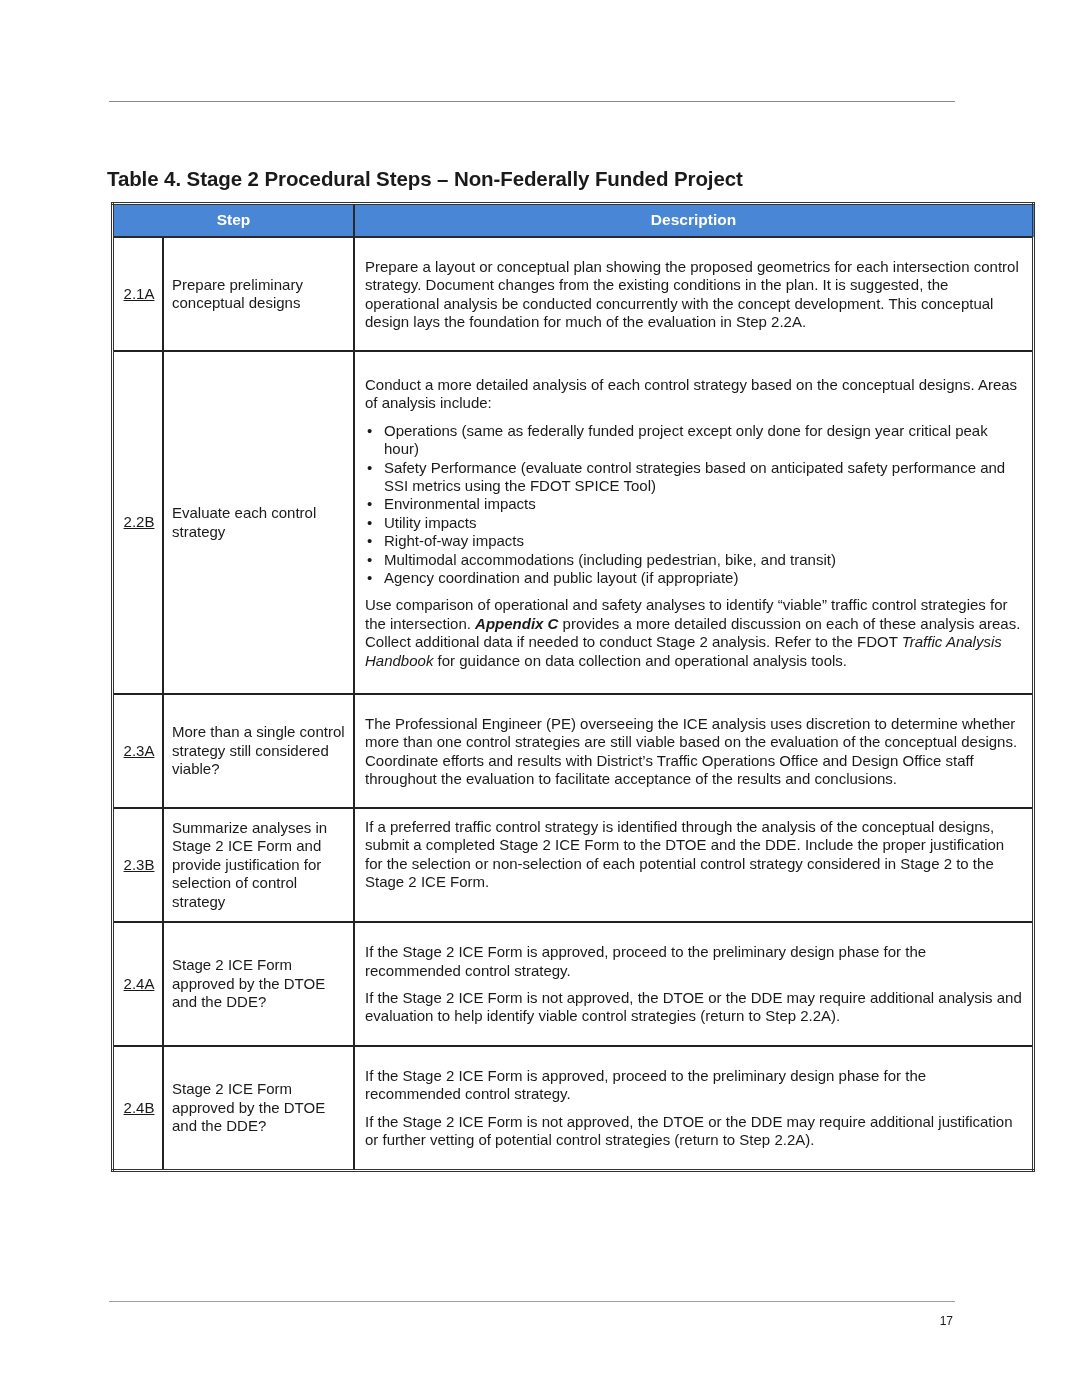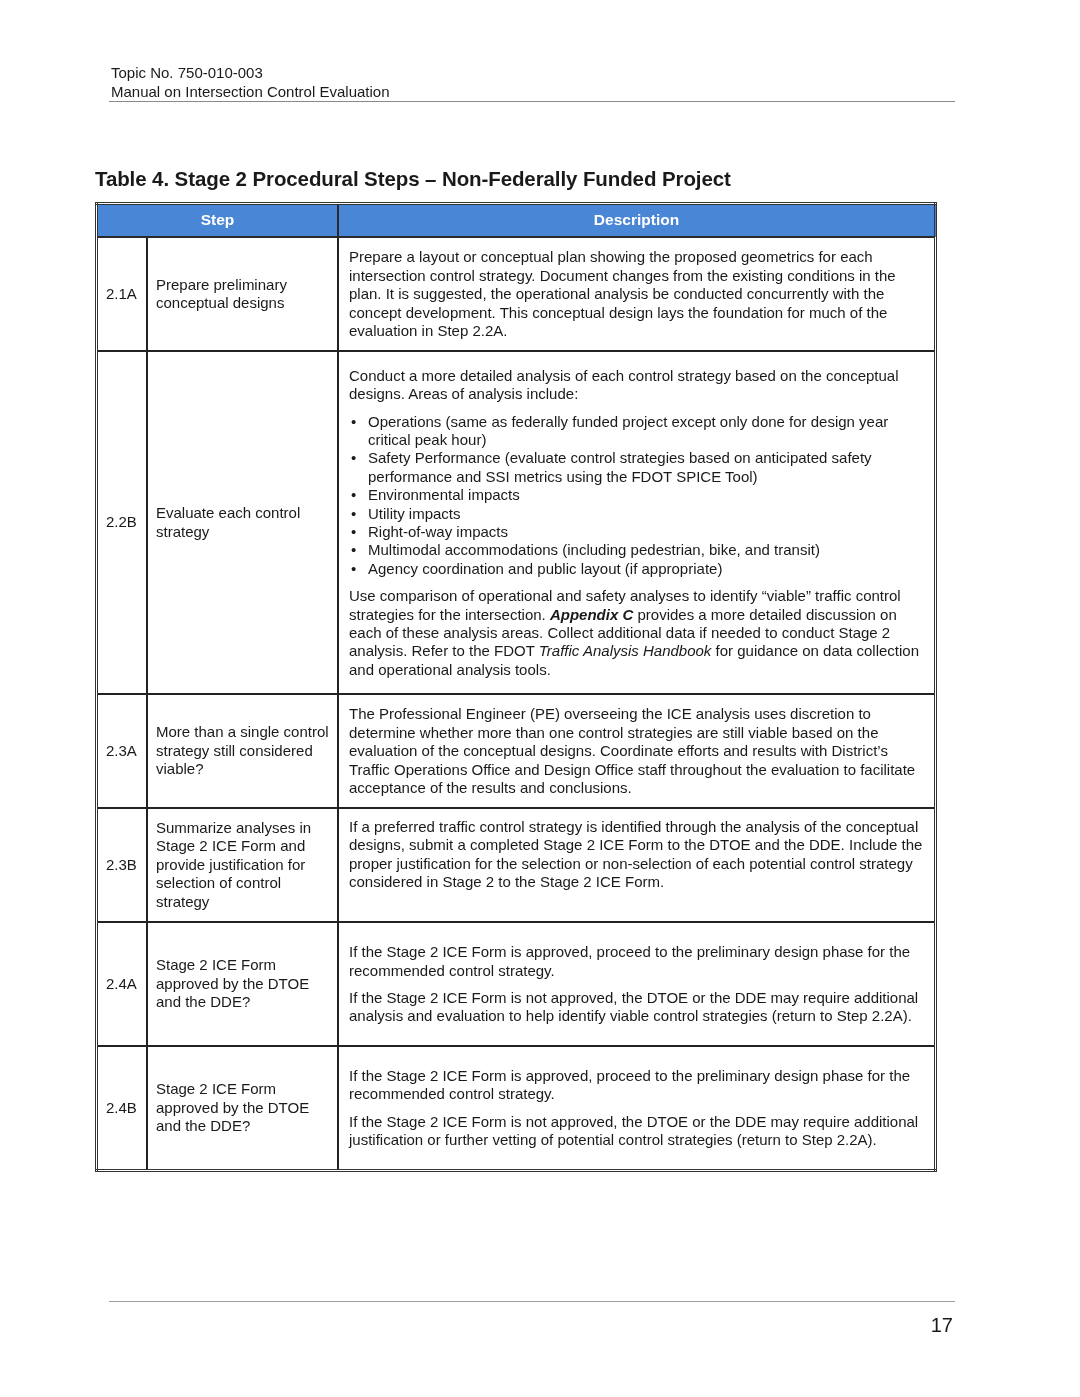--- a/index.html
+++ b/index.html
@@ -11,66 +11,62 @@
     position: absolute; left: 111px; top: 64px; width: 843px;
     display: flex; justify-content: space-between;
     font-size: 15px; line-height: 18.5px;
   }
   .page-header .right { text-align: right; }
   .header-rule {
     position: absolute; left: 109px; top: 101px; width: 846px; height: 0;
     border-top: 1.5px solid #8a8a8a;
   }
   .table-title {
-    position: absolute; left: 95px; top: 167px;
+    position: absolute; left: 107px; top: 167px;
     font-size: 20.5px; font-weight: bold; letter-spacing: -0.1px;
   }
   .proc-table {
-    position: absolute; left: 95px; top: 202px; width: 842px;
+    position: absolute; left: 111px; top: 202px; width: 924px;
     border-collapse: collapse;
     border: 3px double #333;
     font-size: 15px; line-height: 18.4px;
   }
   .proc-table th {
     background: #4a86d6; color: #ffffff; font-weight: bold;
     font-size: 15.5px; height: 31px; padding: 0;
     border: 2px solid #2a2a2a;
     text-align: center;
   }
   .proc-table td {
     border: 2px solid #222; vertical-align: middle;
     padding: 8px 9px;
     margin-left: 8px;
   }
-  .proc-table td.num { width: 34px; padding: 0 6px 0 8px; text-align: left; }
+  .proc-table td.num { width: 34px; padding: 0 6px 0 8px; text-align: center; text-decoration: underline; }
   .proc-table td.name { width: 173px; padding: 0 8px 0 8px; }
   .proc-table td.desc { padding: 9px 10px 8px 10px; }
   .desc p { margin: 0; }
   .desc p + p, .desc ul + p { margin-top: 9px; }
   .desc ul { margin: 9px 0 0 0; padding: 0 0 0 19px; list-style: none; }
   .desc li { position: relative; }
   .desc li::before {
     content: "\2022"; position: absolute; left: -17px; top: 0;
   }
   .footer-rule {
     position: absolute; left: 109px; top: 1301px; width: 846px; height: 0;
     border-top: 1.5px solid #a0a0a0;
   }
   .page-number {
-    position: absolute; right: 127px; top: 1314px; font-size: 20px;
+    position: absolute; right: 127px; top: 1314px; font-size: 12px;
   }
 </style>
 </head>
 <body>
 
 <div class="page-header">
-  <div class="left">
-    <div>Topic No. 750-010-003</div>
-    <div>Manual on Intersection Control Evaluation</div>
-  </div>
 </div>
 <div class="header-rule"></div>
 
 <div class="table-title">Table 4. Stage 2 Procedural Steps – Non-Federally Funded Project</div>
 
 <table class="proc-table">
   <thead>
     <tr>
       <th colspan="2">Step</th>
       <th>Description</th>

